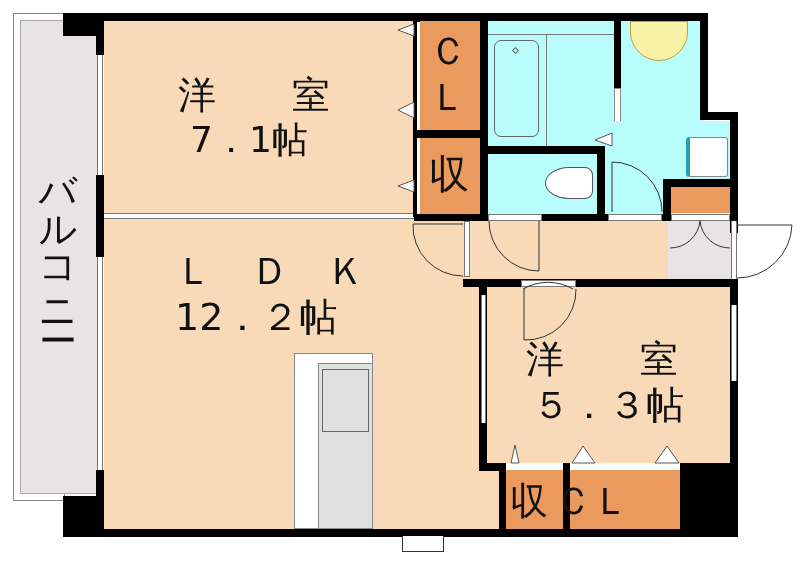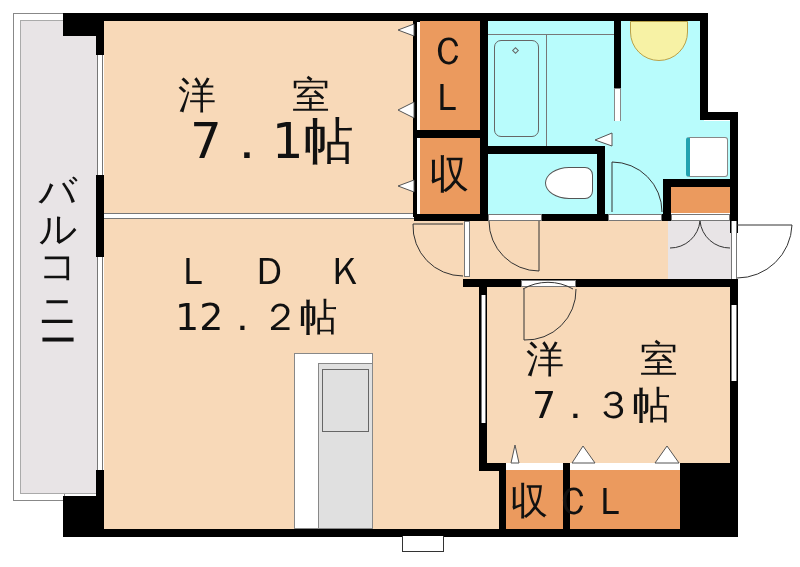--- a/index.html
+++ b/index.html
@@ -128,17 +128,17 @@
     <polygon points="414,102 398,110 414,118"></polygon>
     <polygon points="414,180 398,186 414,192"></polygon>
     <polygon points="595,140 612,133 612,146"></polygon>
     <polygon points="511,463 515,445 519,463"></polygon>
     <polygon points="572,463 583,446 595,463"></polygon>
     <polygon points="655,463 667,446 679,463"></polygon>
   </g>
 </svg>
 
 <div class="lbl" style="left:178px;top:76px;font-size:38px;">洋　　室</div>
-<div class="lbl" style="left:190px;top:116px;font-size:50px;">7．1帖</div>
+<div class="lbl" style="left:190px;top:122px;font-size:36px;">7．1帖</div>
 <div class="lbl" style="left:175px;top:252px;font-size:38px;">Ｌ　Ｄ　Ｋ</div>
 <div class="lbl" style="left:175px;top:298px;font-size:38px;">12．２帖</div>
 <div class="lbl" style="left:526px;top:340px;font-size:38px;">洋　　室</div>
-<div class="lbl" style="left:532px;top:386px;font-size:38px;">7．３帖</div>
+<div class="lbl" style="left:532px;top:386px;font-size:38px;">５．３帖</div>
 
 </body></html>

